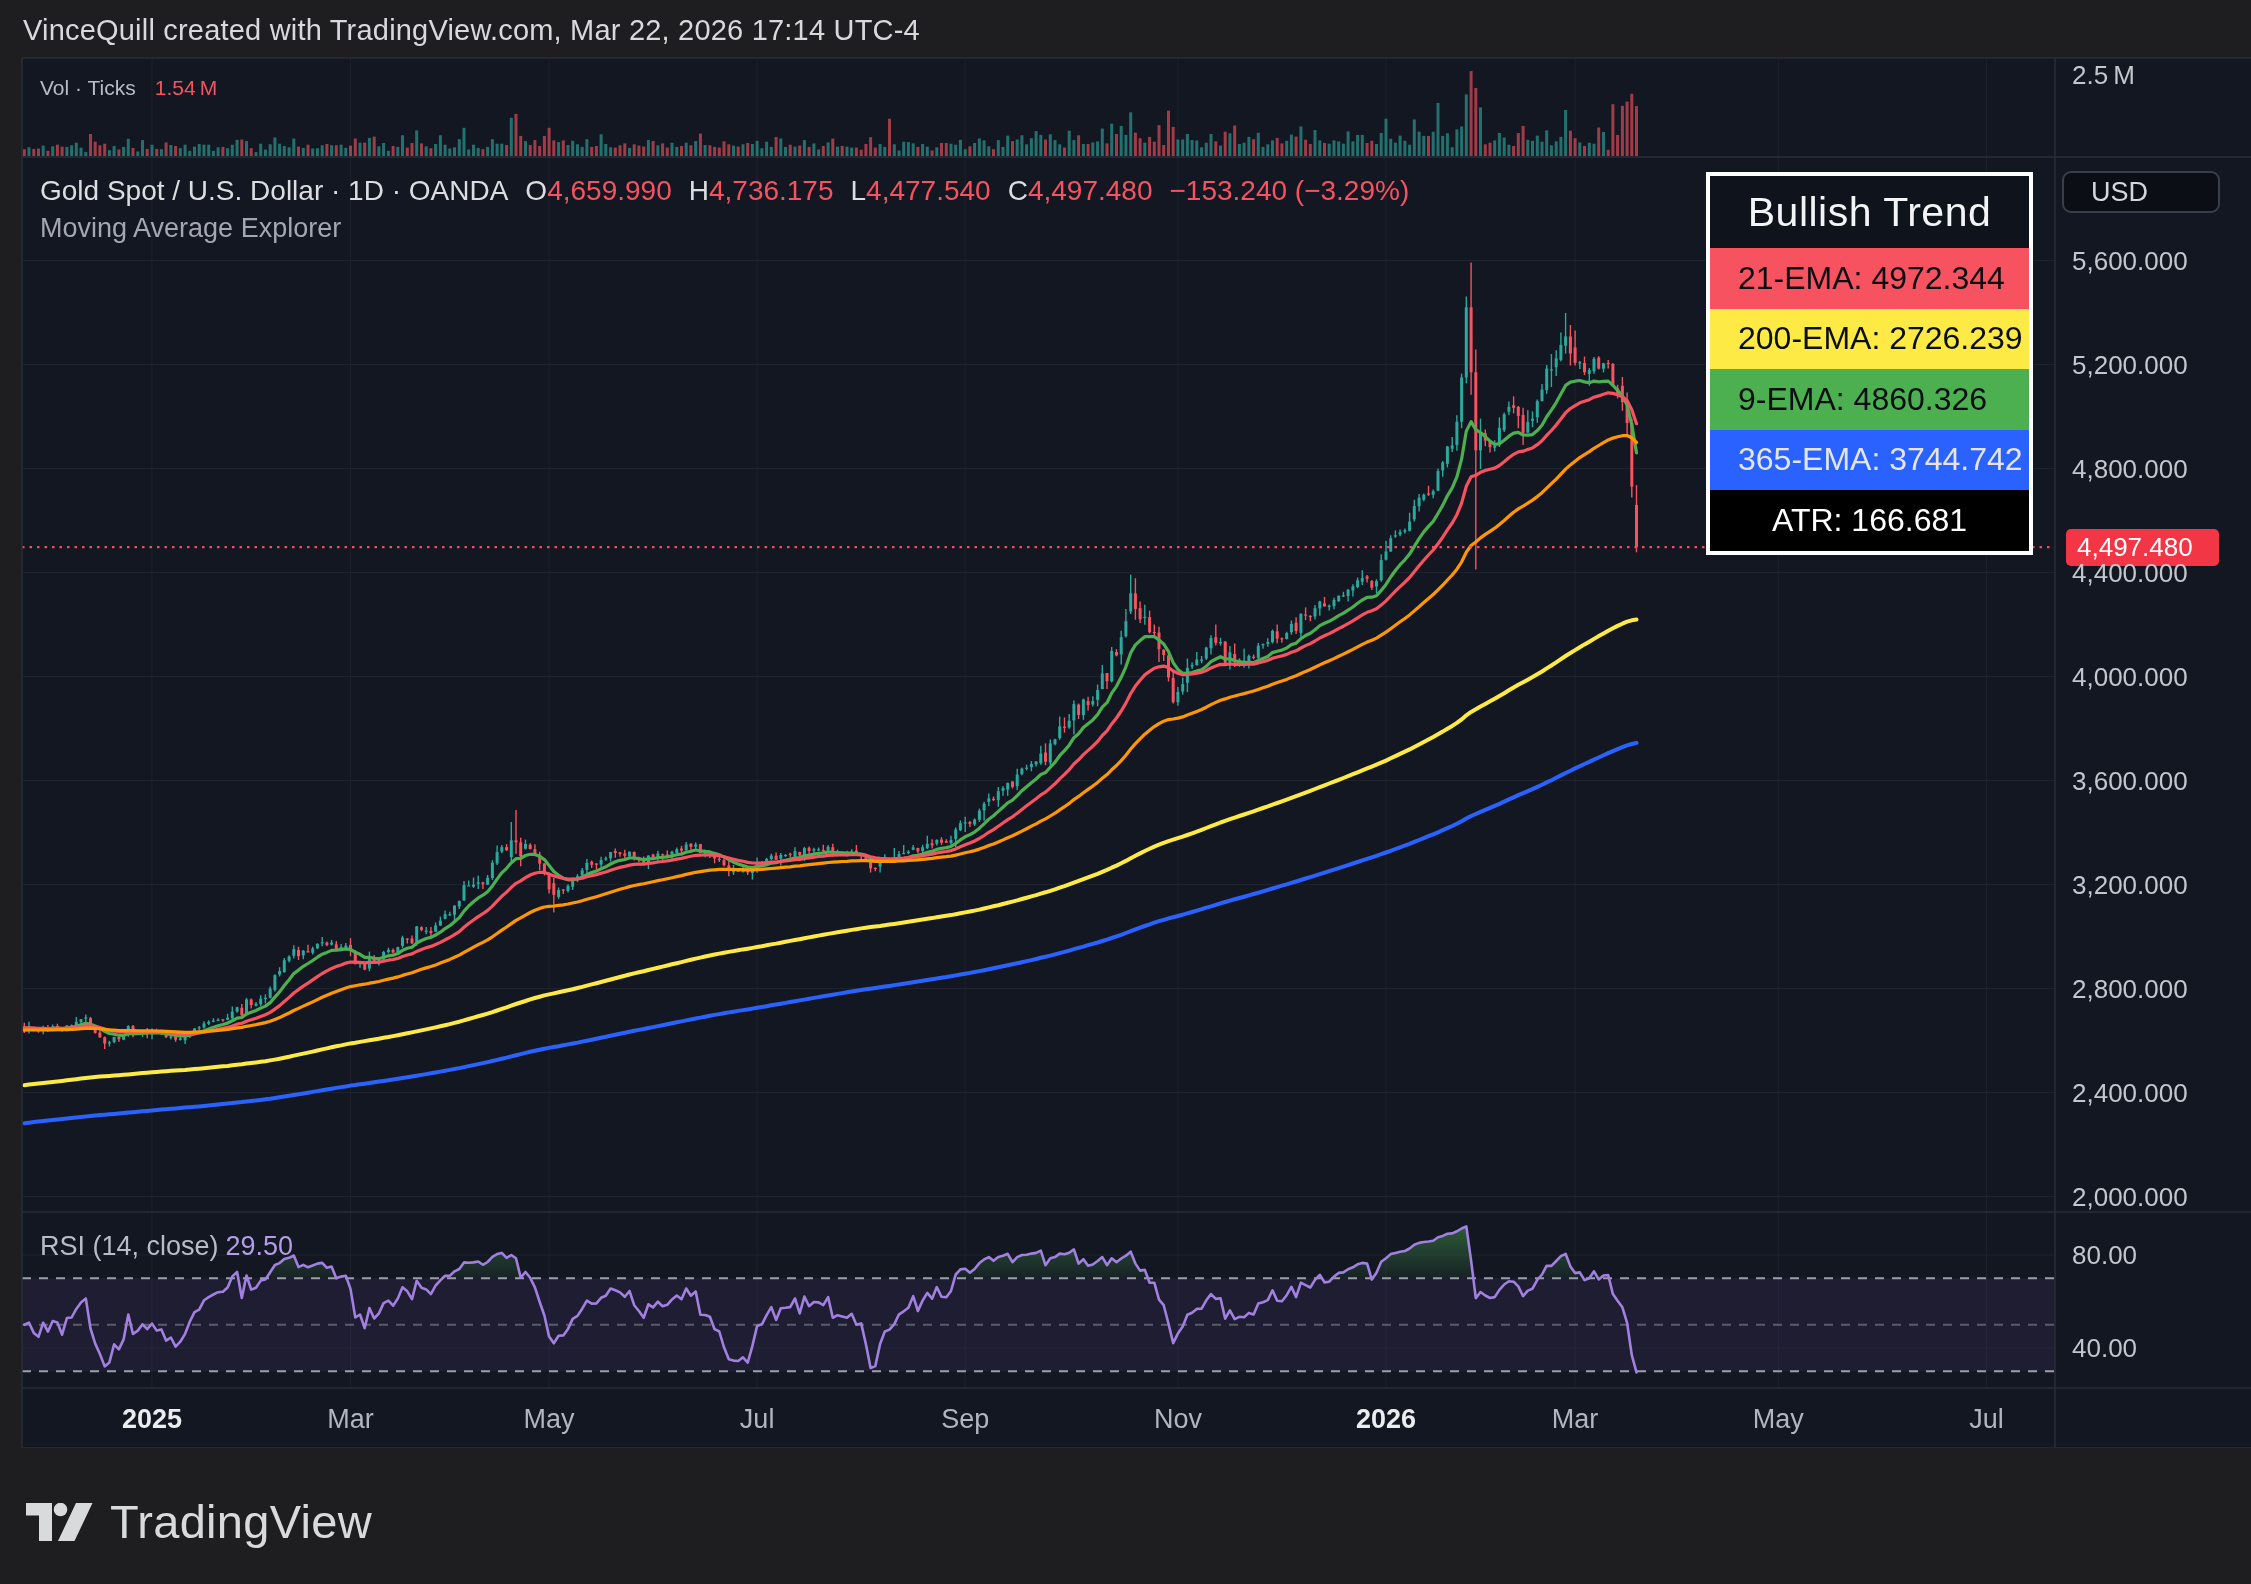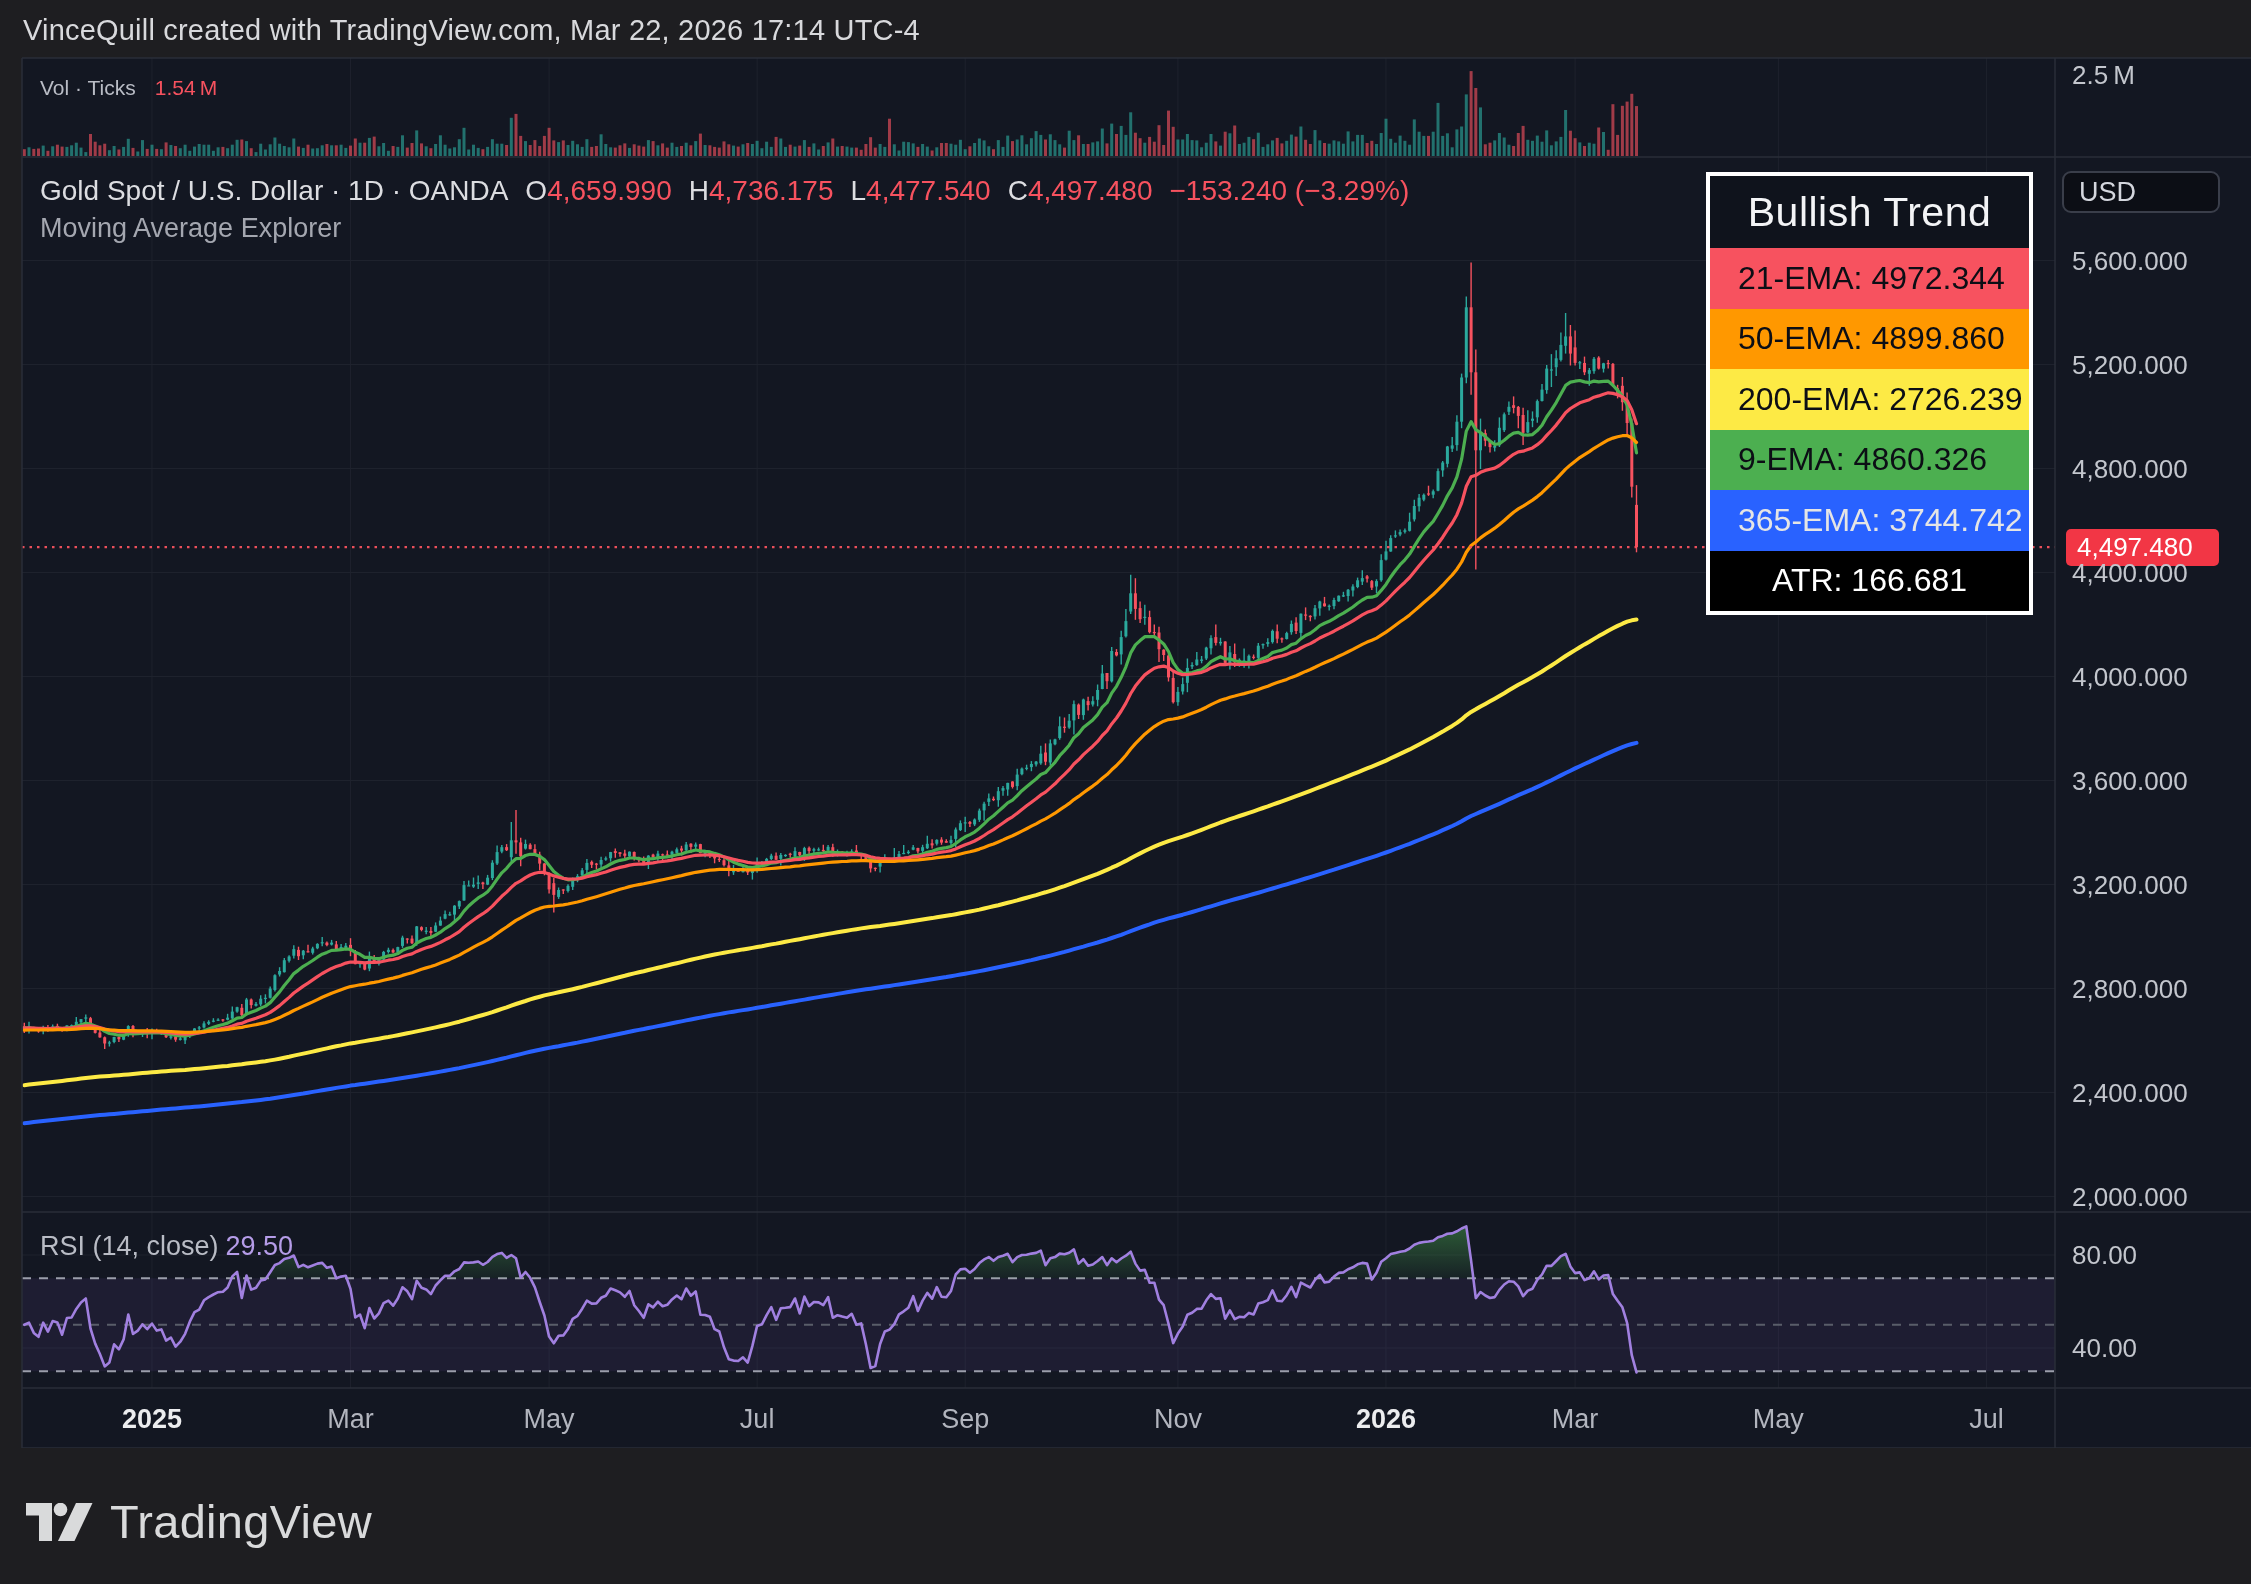--- a/index.html
+++ b/index.html
@@ -38,21 +38,21 @@
   .legend-row {
     height: 60.5px; display: flex; align-items: center;
     font-size: 32px; font-weight: 400; padding-left: 28px; white-space: nowrap;
   }
   .legend-row.center { justify-content: center; padding-left: 0; }
 
   .usd-button {
     position: absolute; left: 2062px; top: 114px; width: 158px; height: 42px;
     background: #0c0e15; border: 2px solid #3a3e4a; border-radius: 9px;
     color: #d4d6dd; font-size: 27px; display: flex; align-items: center;
-    padding-left: 15px;
+    padding-left: 27px;
   }
   .price-tag {
     position: absolute; left: 2066px; top: 472px; width: 153px; height: 37px;
     background: #f23645; border-radius: 5px; color: #ffffff; font-size: 26px;
     display: flex; align-items: center; padding-left: 11px;
   }
   .ax-label {
     position: absolute; left: 2072px; transform: translateY(-50%);
     font-size: 26px; color: #c3c6cd; white-space: nowrap;
   }
@@ -1184,21 +1184,20 @@
     <div class="pane-label subtitle">Moving Average Explorer</div>
 
     <div class="pane-label rsi-label">
       <span>RSI (14, close)</span><span class="val">29.50</span>
     </div>
 
     <div class="legend-box">
       <div class="legend-title">Bullish Trend</div>
       <div id="legend-rows">
           <div class="legend-row" style="background: rgb(247, 82, 95); color: rgb(12, 14, 21);">21-EMA: 4972.344</div>
-          <div class="legend-row" style="background: rgb(255, 152, 0); color: rgb(12, 14, 21);">50-EMA: 4899.860</div>
           <div class="legend-row" style="background: rgb(253, 234, 69); color: rgb(12, 14, 21);">200-EMA: 2726.239</div>
           <div class="legend-row" style="background: rgb(76, 175, 80); color: rgb(12, 14, 21);">9-EMA: 4860.326</div>
           <div class="legend-row" style="background: rgb(41, 98, 255); color: #e5e5e5;">365-EMA: 3744.742</div>
           <div class="legend-row center" style="background: rgb(0, 0, 0); color: rgb(255, 255, 255);">ATR: 166.681</div>
         </div>
     </div>
 
     <div class="usd-button">
       <span>USD</span>
     </div>

